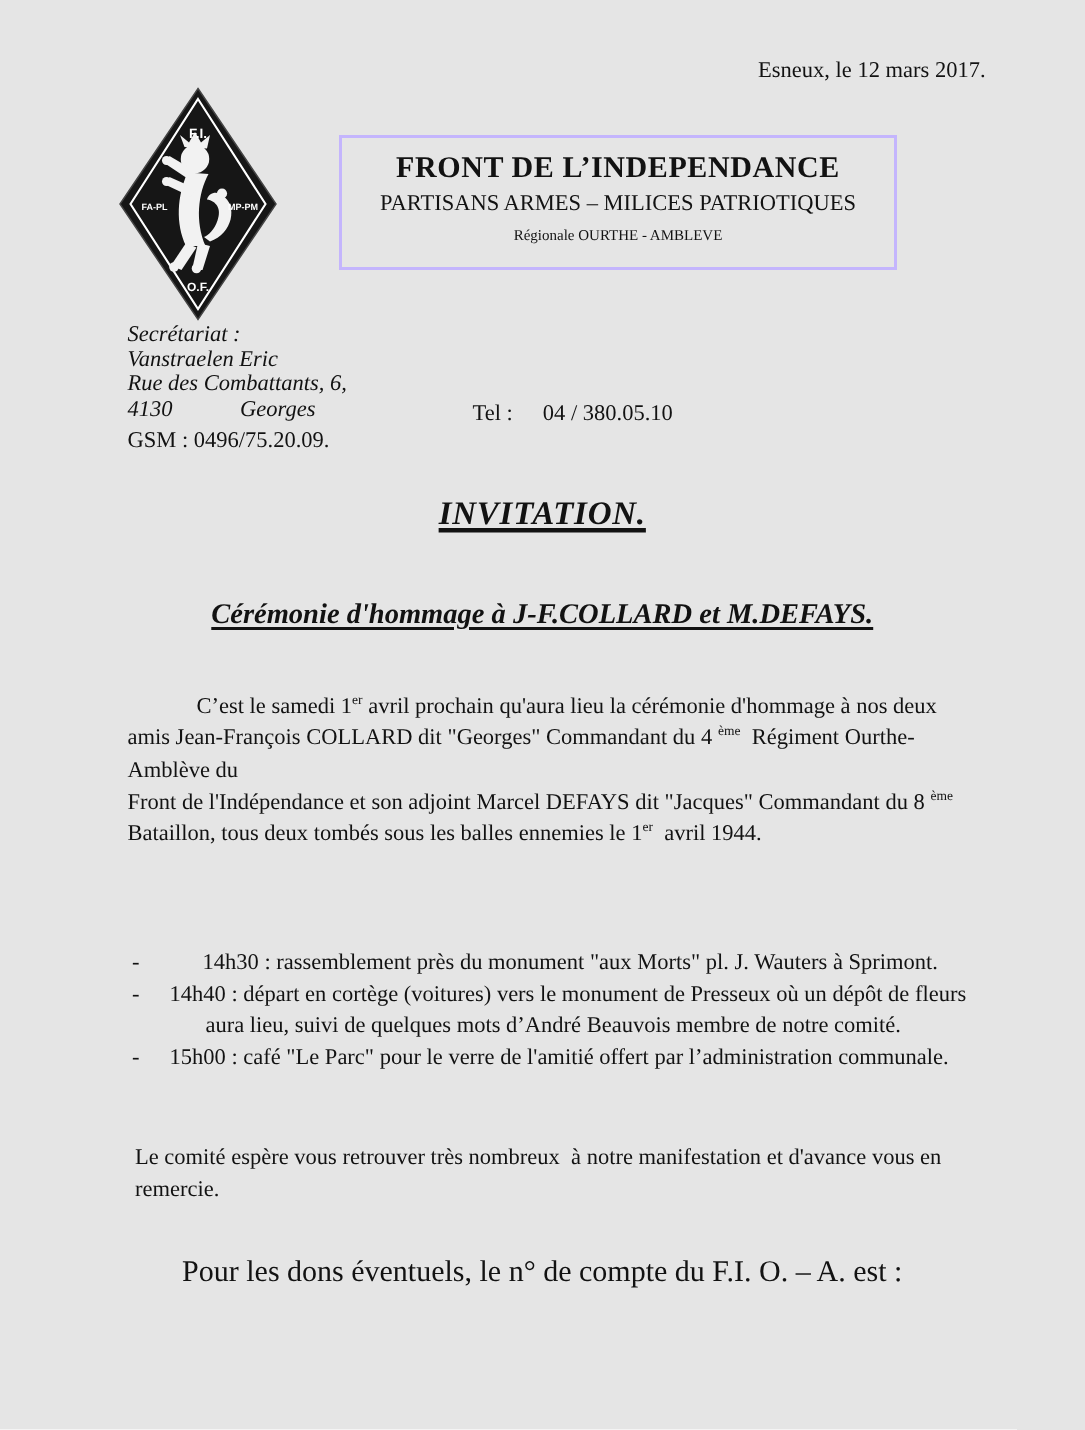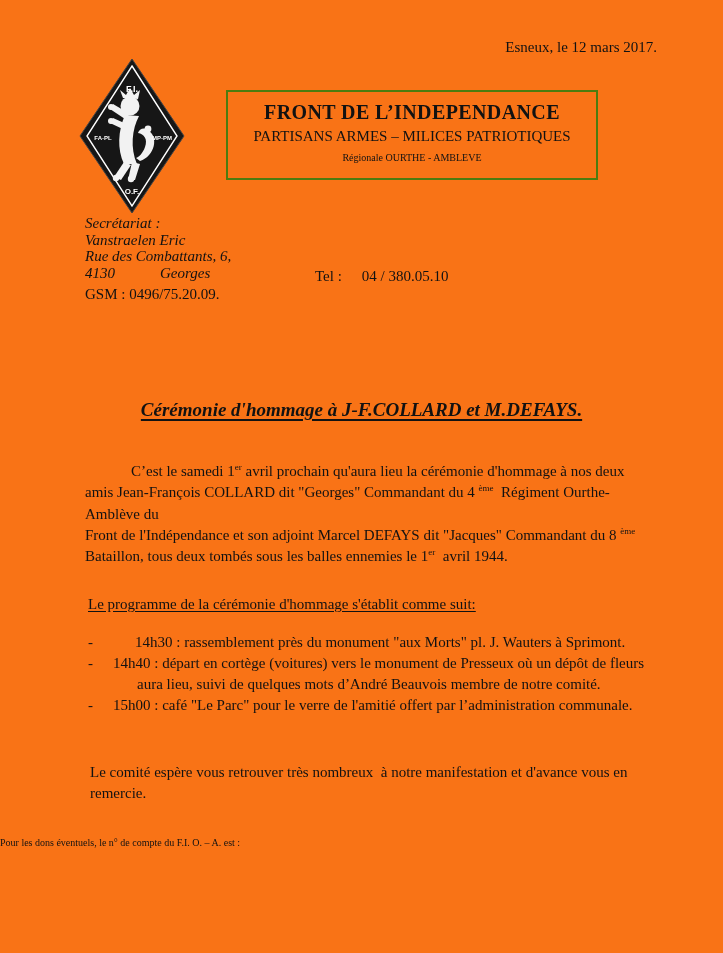--- a/index.html
+++ b/index.html
@@ -1,25 +1,25 @@
 <!DOCTYPE html>
 <html><head>
 <meta charset="utf-8">
 <style>
   * { margin:0; padding:0; box-sizing:border-box; }
   html,body { background:#fff; }
   body { width:723px; height:953px; font-family:"Liberation Serif", serif; color:#121212; }
-  .page { position:relative; width:723px; height:953px; background:#f97316; overflow:hidden; }
+  .page { position:relative; width:723px; height:953px; background:#e5e5e5; overflow:hidden; }
 
   .date { position:absolute; top:39px; right:66px; font-size:15px; }
 
   .logo { position:absolute; left:78px; top:57px; width:108px; height:158px; }
   .logo text { font-family:"Liberation Sans", sans-serif; font-weight:bold; fill:#fff; }
 
-  .org-box { position:absolute; left:226px; top:90px; width:372px; border:2px solid #4d7c0f;
+  .org-box { position:absolute; left:226px; top:90px; width:372px; border:2px solid #c4b5fd;
              text-align:center; padding:7px 4px 9px; }
   .org-line1 { font-size:20px; font-weight:bold; letter-spacing:.4px; line-height:26px; }
   .org-line2, .org-line3 { font-size:15px; font-weight:normal; line-height:22px; }
   .org-line4 { font-size:10px; line-height:22px; }
 
   .secretariat { position:absolute; left:85px; top:215px; font-size:15px; line-height:16.5px;font-style:italic; }
   .postal { display:inline-block; width:75px; }
   .gsm { position:absolute; left:85px; top:286px; font-size:15px; }
   .tel { position:absolute; left:315px; top:268px; font-size:15px; }
   .tel-num { margin-left:20px; }
@@ -37,21 +37,21 @@
   .prog-heading span { text-decoration:underline; text-underline-offset:2px; }
 
   .prog-list { position:absolute; left:88px; top:632px; width:585px; font-size:15px; line-height:21px; }
   .prog-item { display:flex; }
   .dash { width:25px; flex:none; }
   .prog-content { flex:1; }
   .indent1 { padding-left:22px; }
 
   .closing { position:absolute; left:90px; top:762px; width:580px; font-size:15px; line-height:21.3px; }
 
-  .donation { position:absolute; top:837px; left:0; width:100%; font-size:10px; }
+  .donation { position:absolute; top:837px; left:0; width:100%; text-align:center; font-size:20px; }
   .account { position:absolute; top:856px; left:0; width:100%; text-align:center;
              font-size:18px; font-weight:bold; letter-spacing:.3px; }
 
   sup { font-size:9px; line-height:0; vertical-align:6px; }
   .tab { display:inline-block; }
 </style>
 </head>
 <body>
 
 <div class="page">
@@ -94,30 +94,30 @@
     <div>Rue des Combattants, 6,</div>
     <div><span class="postal">4130</span><span>Georges</span></div>
   </div>
 
   <div class="gsm">GSM : 0496/75.20.09.</div>
 
   <div class="tel">
     <span>Tel :</span><span class="tel-num">04 / 380.05.10</span>
   </div>
 
+  <div class="invitation">
+    <span>INVITATION.</span>
+  </div>
 
   <div class="ceremony">
     <span>Cérémonie d'hommage à J-F.COLLARD et M.DEFAYS.</span>
   </div>
 
   <div class="intro"><span class="tab" style="width: 46px;"></span><span>C’est le samedi 1</span><sup>er</sup><span> avril prochain qu'aura lieu la cérémonie d'hommage à nos deux</span><br><span>amis Jean-François COLLARD dit "Georges" Commandant du 4 </span><sup>ème</sup><span>&nbsp; Régiment Ourthe-</span><br><span>Amblève du</span><br><span>Front de l'Indépendance et son adjoint Marcel DEFAYS dit "Jacques" Commandant du 8 </span><sup>ème</sup><br><span>Bataillon, tous deux tombés sous les balles ennemies le 1</span><sup>er</sup><span>&nbsp; avril 1944.</span></div>
 
-  <div class="prog-heading">
-    <span>Le programme de la cérémonie d'hommage s'établit comme suit:</span>
-  </div>
 
   <div class="prog-list">
     <div class="prog-item">
       <span class="dash">-</span>
       <div class="prog-content indent1"><span>14h30 : rassemblement près du monument "aux Morts" pl. J. Wauters à Sprimont.</span></div>
     </div>
     <div class="prog-item">
       <span class="dash">-</span>
       <div class="prog-content"><span>14h40 : départ en cortège (voitures) vers le monument de Presseux où un dépôt de fleurs</span><br><span class="tab" style="width: 24px;"></span><span>aura lieu, suivi de quelques mots d’André Beauvois membre de notre comité.</span></div>
     </div>

